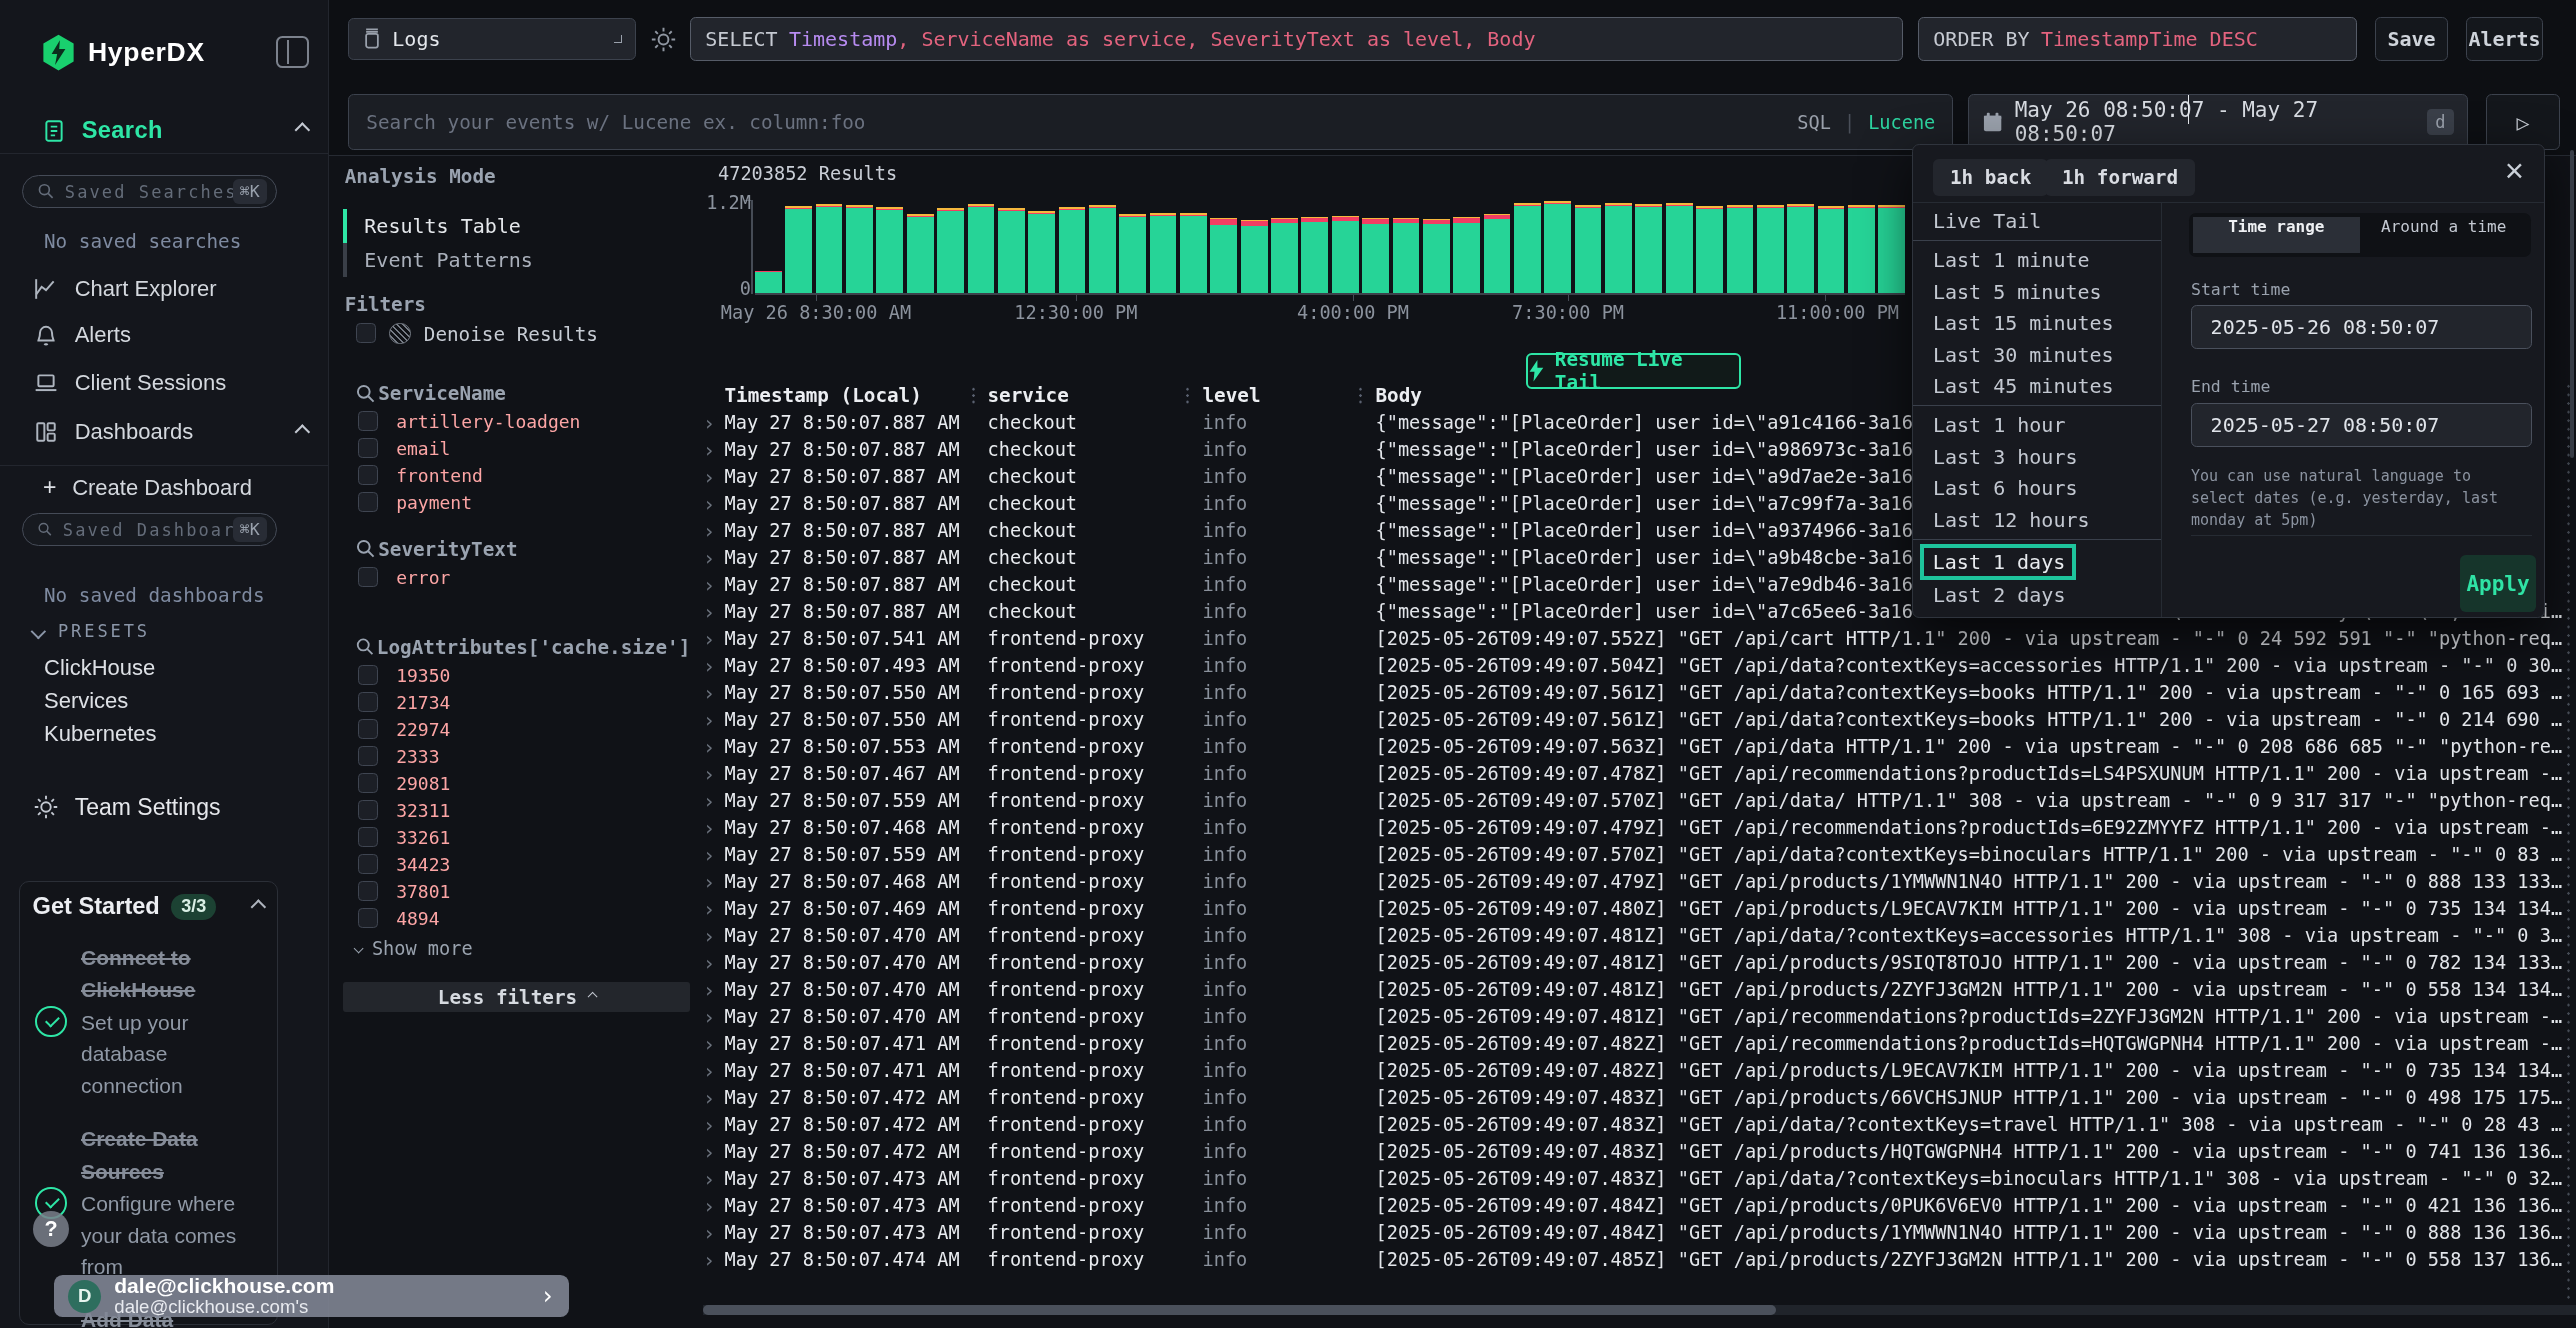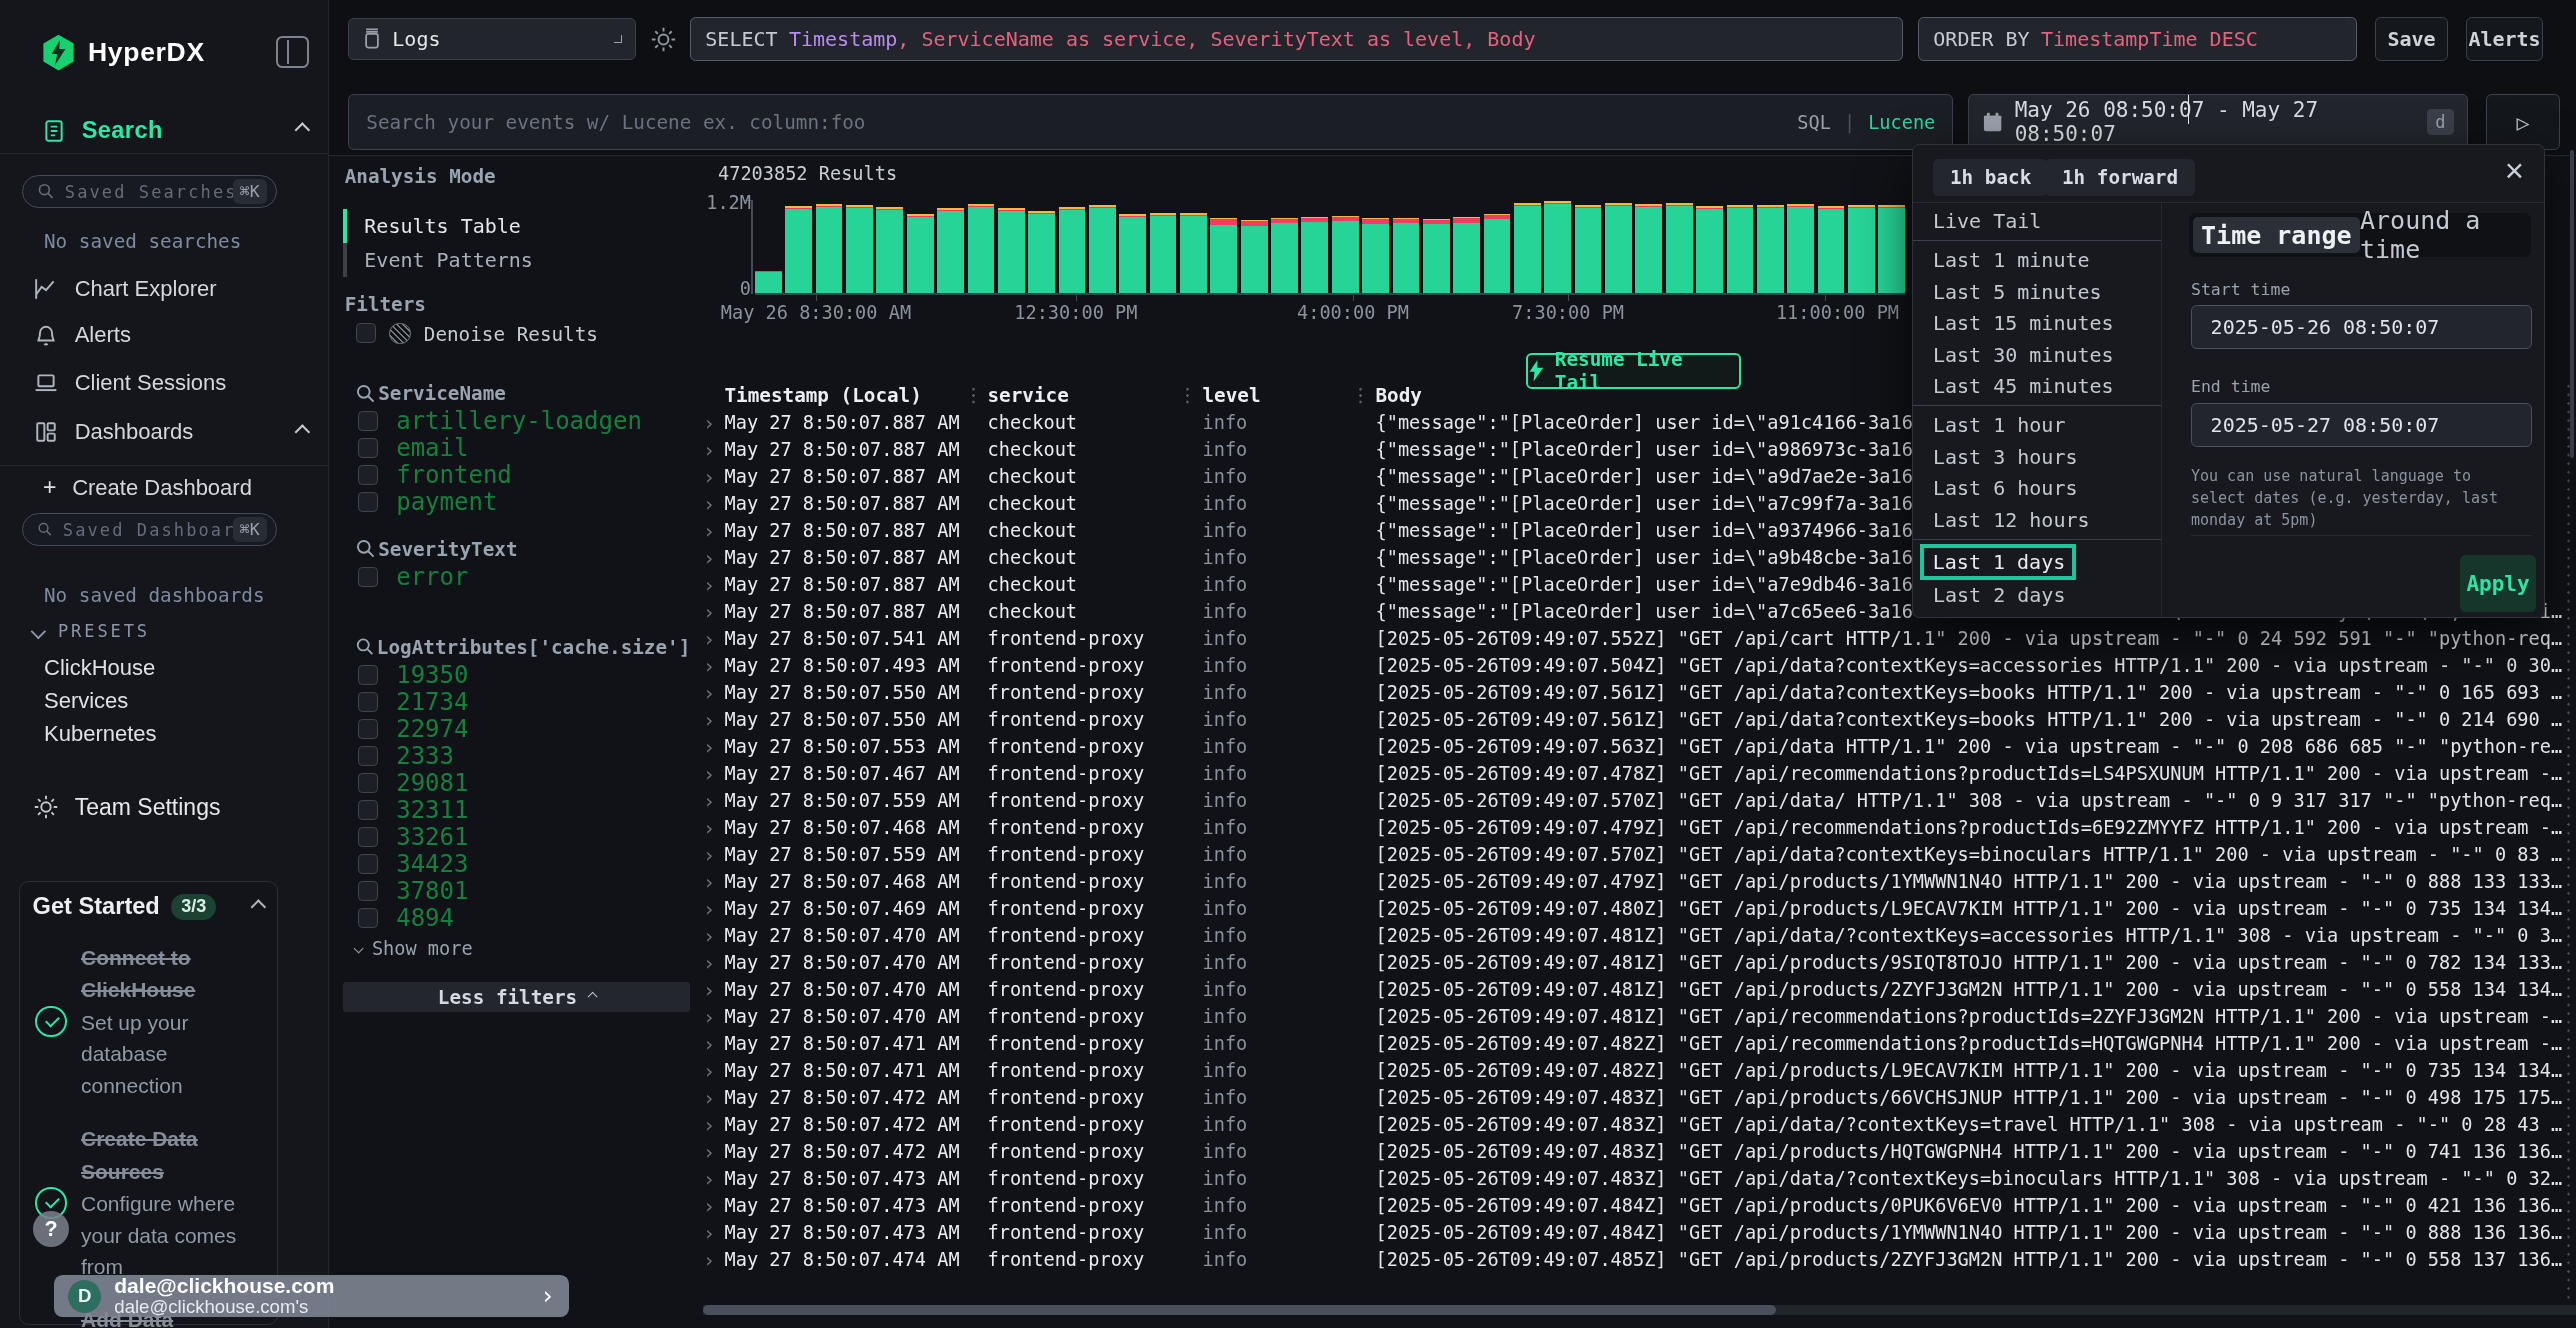--- a/index.html
+++ b/index.html
@@ -84,21 +84,21 @@
 .ap-tab.active{border-left-color:#2ee6a6;color:#e4e7eb}
 .ap-filters-label{margin-top:15.7px;font-size:19.3px;font-weight:bold;color:#9aa3b0;margin-left:1.4px}
 .cb{width:20px;height:20px;border:1.4px solid #3f4551;border-radius:4.3px;background:#1c1f26;flex:0 0 20px}
 .ap-row{display:flex;align-items:flex-start;height:27px}
 .ap-denoise{margin-top:7.2px;padding-left:13px;gap:13px}
 .denoise-ic{width:21.5px;height:21.5px;border:1.4px solid #8f96a1;border-radius:50%;background:repeating-linear-gradient(45deg,#8f96a1 0 1.4px,transparent 1.4px 4.3px);opacity:.8}
 .ap-denoise .lbl{font-size:19.3px;color:#c7ccd4}
 .ap-group-head{display:flex;align-items:center;gap:2px;padding-left:11.4px;height:29px;color:#9aa3b0}
 .ap-group-head .ttl{font-size:19.3px;font-weight:bold}
 .ap-item{display:flex;align-items:center;gap:18.6px;padding-left:14.3px;height:27px}
-.ap-item .lbl{font-size:24px;color:#15803d}
+.ap-item .lbl{font-size:18px;color:#fca5a5}
 .ap-more{display:flex;align-items:center;gap:10px;padding-left:11.4px;height:29px;color:#9aa3af;font-size:18.6px;margin-top:2.9px}
 .ap-more .chev{width:7.2px;height:7.2px;border-width:1.4px;border-color:#9aa3af}
 #less-filters{margin-top:18.6px;width:100%;height:30px;background:#23262c;border-radius:2.9px;display:flex;align-items:center;justify-content:center;gap:11.4px;font-size:19.3px;font-weight:bold;color:#d6dae0}
 #less-filters .chev{width:7.2px;height:7.2px;border-width:1.4px}
 
 
 #count-label{position:absolute;left:389px;top:163px;font-size:18.6px;color:#c9ced6}
 #plot{position:absolute;left:426px;top:200px;width:1150px;height:93px}
 #bars{position:absolute;left:0;top:0;width:100%;height:93px;display:flex;align-items:flex-end;gap:3.6px}
 .bar{flex:1;display:flex;flex-direction:column-reverse}
@@ -136,21 +136,21 @@
 #tpop{position:absolute;left:1583px;top:144px;width:633px;height:474px;background:#17191f;border:0.7px solid #2f343d;border-radius:7.2px;box-shadow:0 17px 50px rgba(0,0,0,.65);z-index:70}
 .tp-btn{position:absolute;top:14.3px;height:37px;background:#23262d;border-radius:5.7px;display:flex;align-items:center;justify-content:center;font-size:19.3px;font-weight:bold;color:#d9dce2;padding:0 17px}
 #tp-close{position:absolute;right:20px;top:7.2px;font-size:33px;font-weight:300;color:#cad0d8;font-family:"Liberation Sans",sans-serif}
 .tp-hdiv{position:absolute;left:0;top:57px;width:100%;height:0.7px;background:#262b33}
 .tp-vdiv{position:absolute;left:248px;top:57px;bottom:0;width:0.7px;background:#262b33}
 #quick-list{position:absolute;left:0;top:57px;width:248px;padding-top:2.9px}
 .q-item{height:31.5px;display:flex;align-items:center;padding-left:20px;font-size:20px;color:#c3c8d1}
 .q-div{height:0.7px;background:#3a404b;margin:3.6px 0;width:100%}
 .q-item.sel{margin-left:7.2px;width:156px;height:36px;border:4.3px solid #1ec49c;padding-left:8.6px;color:#e8ebef}
 .tabs{position:absolute;left:276px;top:68px;width:342px;height:44px;background:#0f1115;border-radius:7.2px;display:flex;padding:3.6px}
-.tab{flex:1;display:flex;align-items:center;justify-content:center;font-size:25px;color:#c3c8d1;border-radius:5px}
+.tab{flex:1;display:flex;justify-content:center;font-size:16px;color:#c3c8d1;border-radius:0}
 .tab.active{background:#2b2f37;color:#eef0f3;font-weight:bold}
 .tp-lab{position:absolute;left:278px;font-size:16.5px;color:#9aa2ae}
 .tp-input{position:absolute;left:278px;width:341px;height:44px;background:#22252c;border:1.4px solid #4a505c;border-radius:5.7px;display:flex;align-items:center;padding:0 18.6px;font-size:20px;color:#dfe3e9}
 #tp-hint{position:absolute;left:278px;top:321px;width:341px;font-size:15px;line-height:1.45;color:#8b93a0}
 .tp-rdiv{position:absolute;left:278px;top:390px;width:341px;height:0.7px;background:#262b33}
 #apply-btn{position:absolute;left:547px;top:410px;width:76px;height:57px;background:#16352b;border-radius:5.7px;display:flex;align-items:center;justify-content:center;font-size:21px;font-weight:bold;color:#2fe3a5}
 </style>
 </head>
 <body>
 

